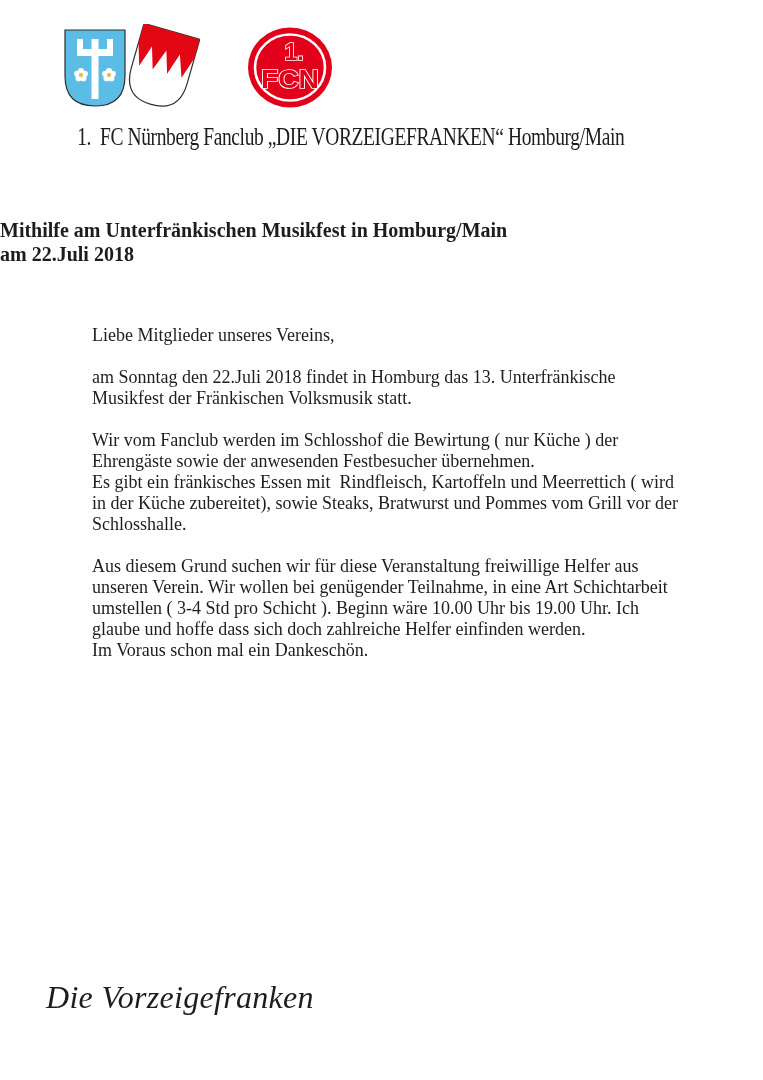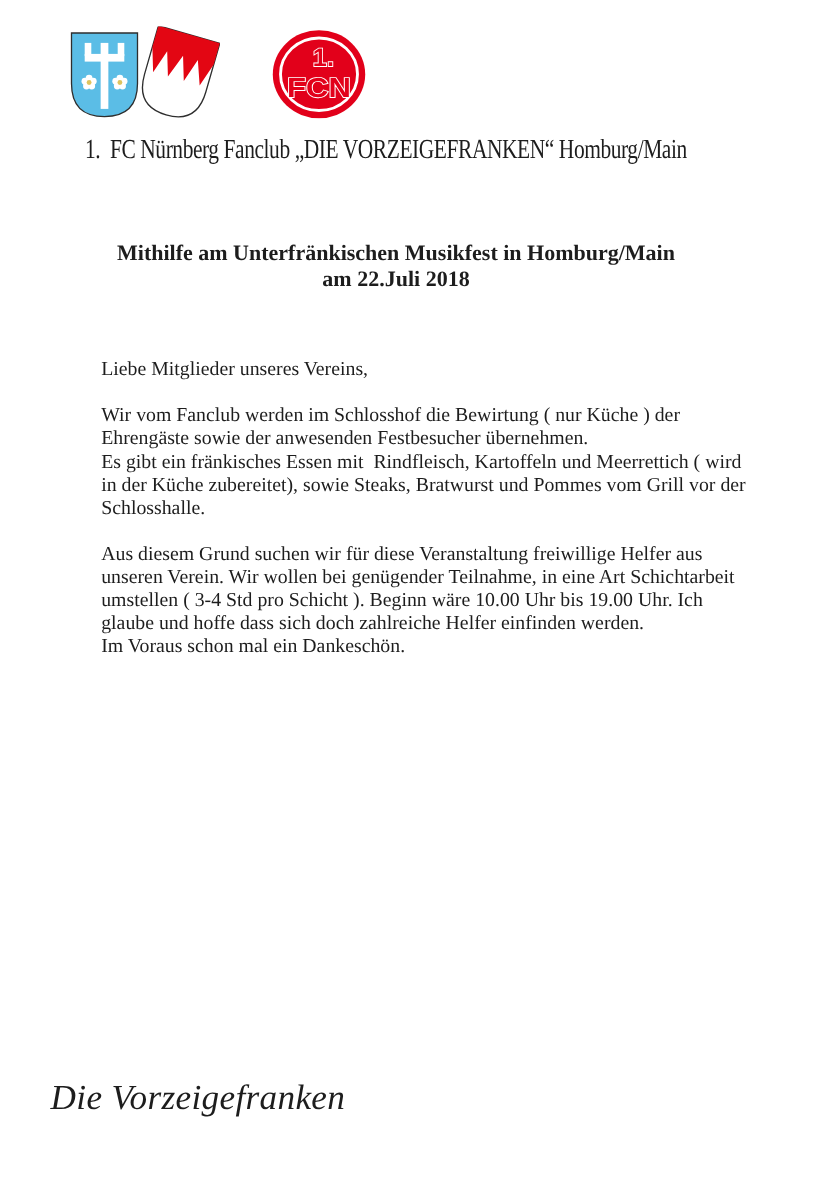--- a/index.html
+++ b/index.html
@@ -24,21 +24,21 @@
     display:inline-block;
     font-size:25px;
     white-space:pre;
     letter-spacing:-0.5px;
     transform:scaleX(0.78);
     transform-origin:50% 50%;
   }
 
   .doc-heading {
     position:absolute; top:218px; left:0; width:720px;
-    text-align:center;
+    text-align:left;
     font-weight:bold;
     font-size:20px;
     line-height:24px;
     white-space:pre-line;
     font-family:Liberation Serif, serif;
   }
 
   .doc-body {
     position:absolute; top:325px; left:92px; width:648px;
     font-size:18px;
@@ -108,20 +108,22 @@
 
   <div class="club-title-row">
     <span class="club-title">1.  FC Nürnberg Fanclub „DIE VORZEIGEFRANKEN“ Homburg/Main</span>
   </div>
 
   <div class="doc-heading">Mithilfe am Unterfränkischen Musikfest in Homburg/Main
 am 22.Juli 2018</div>
 
   <div class="doc-body">
     <p>Liebe Mitglieder unseres Vereins,</p>
+    <p>am Sonntag den 22.Juli 2018 findet in Homburg das 13. Unterfränkische
+Musikfest der Fränkischen Volksmusik statt.</p>
     <p>Wir vom Fanclub werden im Schlosshof die Bewirtung ( nur Küche ) der
 Ehrengäste sowie der anwesenden Festbesucher übernehmen.
 Es gibt ein fränkisches Essen mit  Rindfleisch, Kartoffeln und Meerrettich ( wird
 in der Küche zubereitet), sowie Steaks, Bratwurst und Pommes vom Grill vor der
 Schlosshalle.</p>
     <p>Aus diesem Grund suchen wir für diese Veranstaltung freiwillige Helfer aus
 unseren Verein. Wir wollen bei genügender Teilnahme, in eine Art Schichtarbeit
 umstellen ( 3-4 Std pro Schicht ). Beginn wäre 10.00 Uhr bis 19.00 Uhr. Ich
 glaube und hoffe dass sich doch zahlreiche Helfer einfinden werden.
 Im Voraus schon mal ein Dankeschön.</p>

